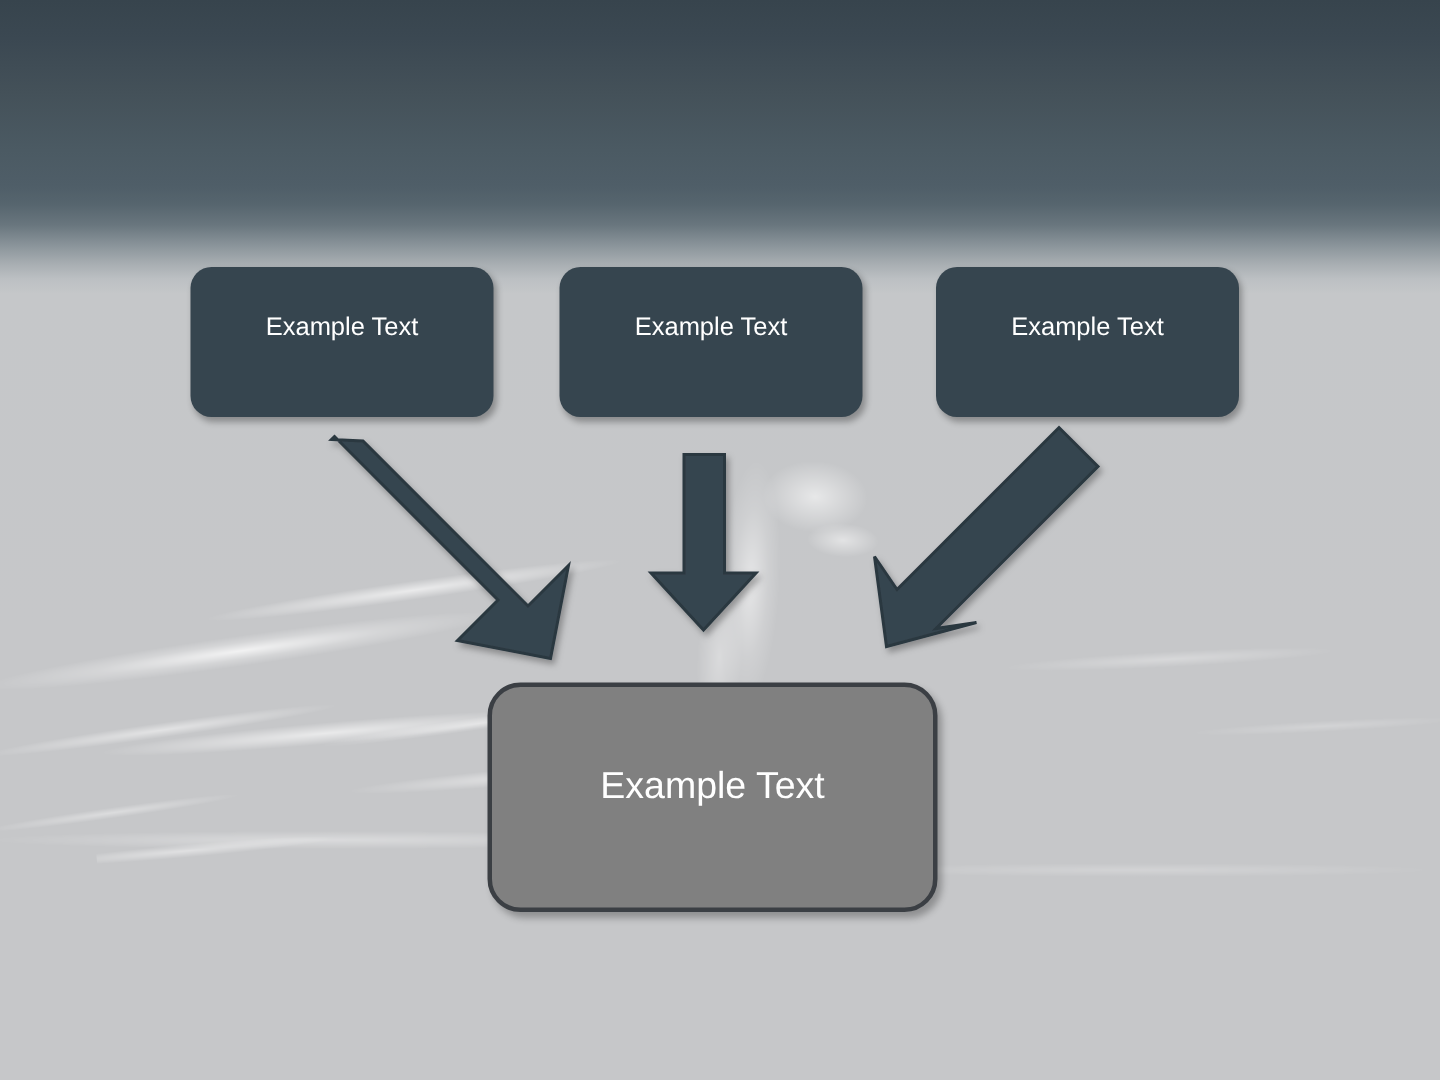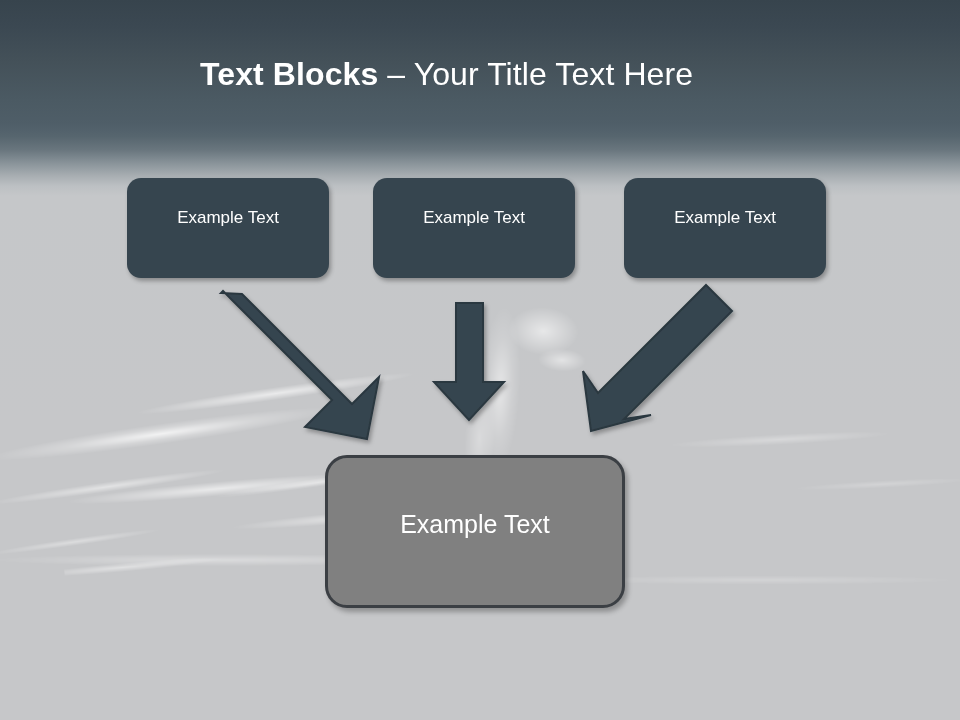--- a/index.html
+++ b/index.html
@@ -173,23 +173,20 @@
 <div id="slide">
 
   <div class="bg-gradient"></div>
 
   <div class="splash splash-wave-left"></div>
   <div class="splash splash-wave-left2"></div>
   <div class="splash splash-plume"></div>
   <div class="splash splash-right"></div>
   <div class="splash splash-bottom"></div>
 
-  <div class="title">
-    <span class="strong">Text Blocks</span><span class="dash"> – </span><span class="light">Your Title Text Here</span>
-  </div>
 
   <div class="box-top" id="box-top-1">
     <div class="box-label">Example Text</div>
   </div>
   <div class="box-top" id="box-top-2">
     <div class="box-label">Example Text</div>
   </div>
   <div class="box-top" id="box-top-3">
     <div class="box-label">Example Text</div>
   </div>

